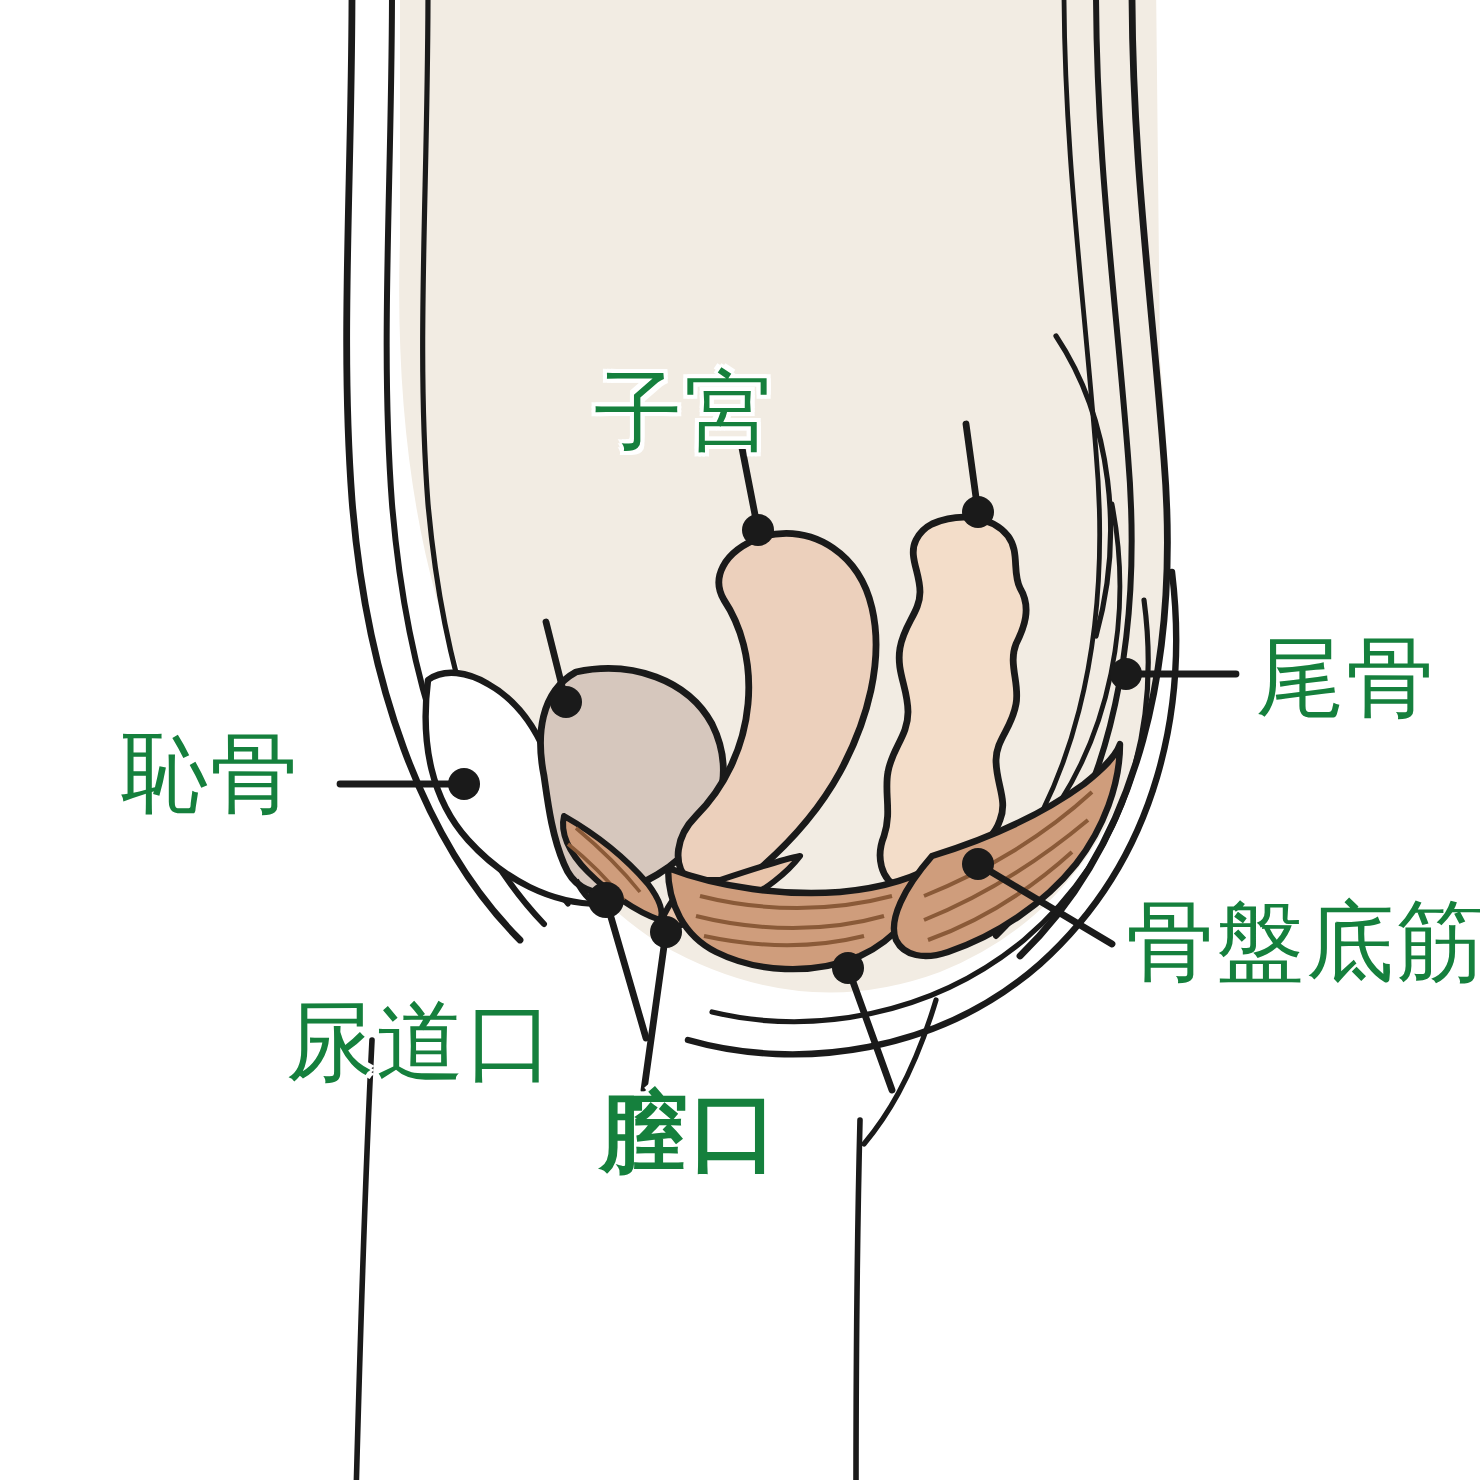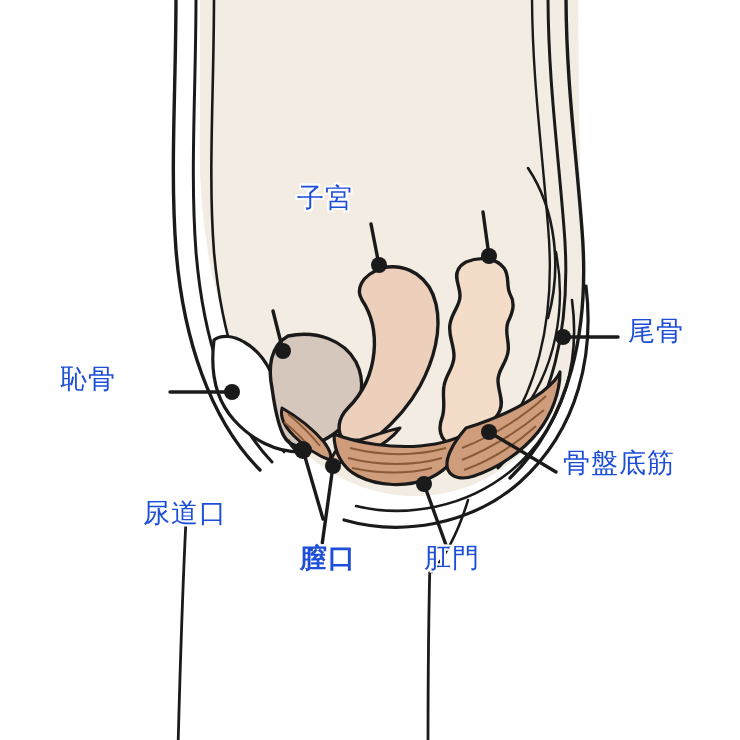--- a/index.html
+++ b/index.html
@@ -18,22 +18,22 @@
   #anatomy-svg {
     position: absolute;
     left: 0;
     top: 0;
     width: 740px;
     height: 740px;
     display: block;
   }
   .label {
     position: absolute;
-    color: #1d4ed8;
-    font-size: 27px;
+    color: #15803d;
+    font-size: 44px;
     line-height: 1;
     letter-spacing: 1px;
     white-space: nowrap;
     font-weight: 500;
     text-shadow:
        2px 0 0 #fff, -2px 0 0 #fff, 0 2px 0 #fff, 0 -2px 0 #fff,
        2px 2px 0 #fff, -2px 2px 0 #fff, 2px -2px 0 #fff, -2px -2px 0 #fff;
   }
 </style>
 </head>
@@ -158,15 +158,14 @@
   <div class="label" style="left:628px; top:318px;">尾骨</div>
 
   <div class="label" style="left:60px; top:366px;">恥骨</div>
 
   <div class="label" style="left:563px; top:450px;">骨盤底筋</div>
 
   <div class="label" style="left:143px; top:500px;">尿道口</div>
 
   <div class="label" style="left:300px; top:545px;font-weight:bold;">膣口</div>
 
-  <div class="label" style="left:424px; top:545px;">肛門</div>
 
 </div>
 
 </body></html>

